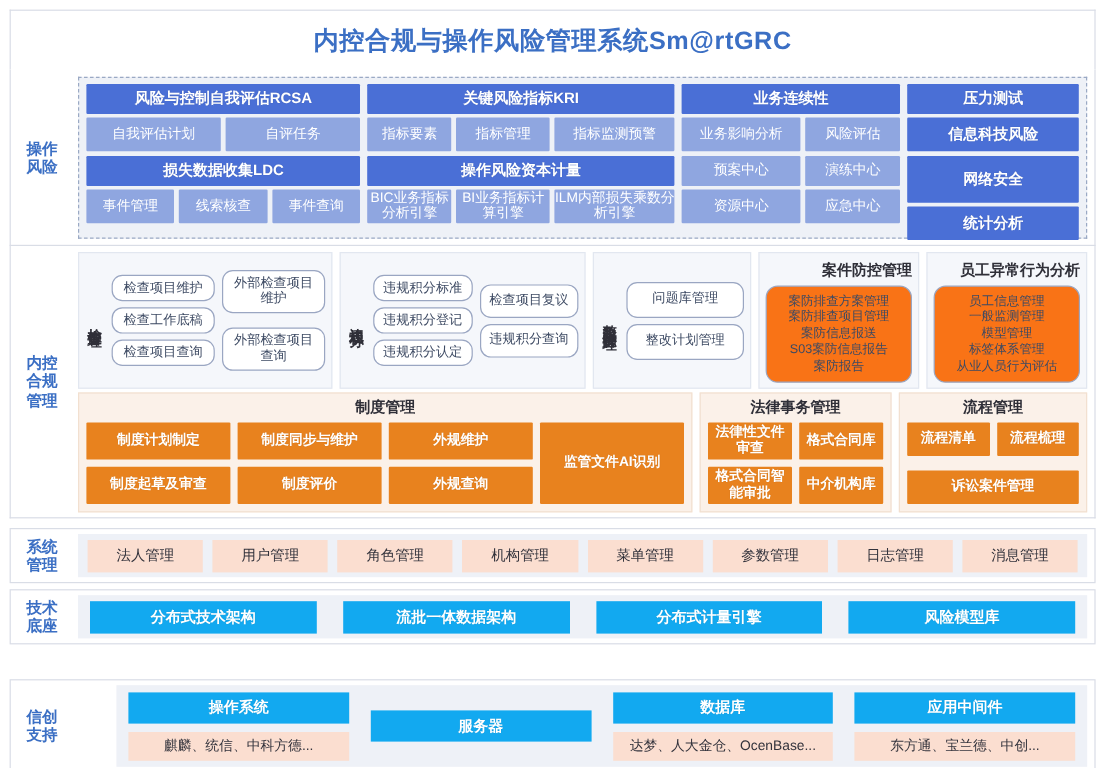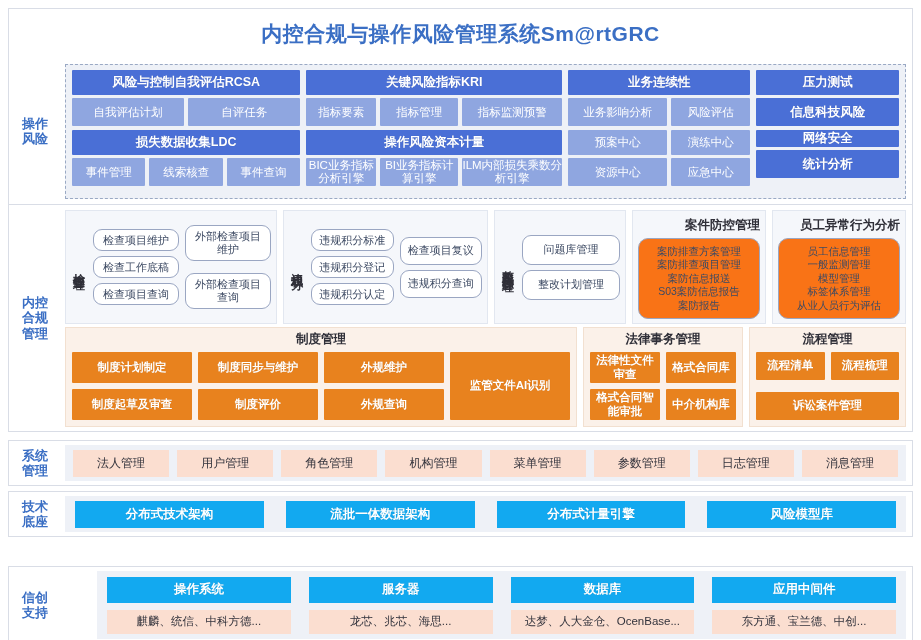--- a/index.html
+++ b/index.html
@@ -245,21 +245,21 @@
               <div class="op-sub" style="flex:1 1 0;height:25px;">演练中心</div>
             </div>
             <div class="op-sub-row">
               <div class="op-sub" style="flex:1.25 1 0;">资源中心</div>
               <div class="op-sub" style="flex:1 1 0;">应急中心</div>
             </div>
           </div>
 
           <div class="op-group col-str">
             <div class="op-sub-row">
-              <div class="op-tall" style="flex:1 1 0;height:17px;">网络安全</div>
+              <div class="op-tall" style="flex:1 1 0;height:39px;">网络安全</div>
             </div>
             <div class="op-sub-row">
               <div class="op-tall" style="flex:1 1 0;height:28px;">统计分析</div>
             </div>
           </div>
         </div>
 
       </div>
     </div>
   </div>
@@ -426,21 +426,20 @@
       <span>支持</span>
     </div>
     <div class="band-body">
       <div class="xc-inner">
         <div class="xc-col">
           <div class="xc-head">操作系统</div>
           <div class="xc-body">麒麟、统信、中科方德...</div>
         </div>
         <div class="xc-col">
           <div class="xc-head">服务器</div>
-          <div class="xc-body">龙芯、兆芯、海思...</div>
         </div>
         <div class="xc-col">
           <div class="xc-head">数据库</div>
           <div class="xc-body">达梦、人大金仓、OcenBase...</div>
         </div>
         <div class="xc-col">
           <div class="xc-head">应用中间件</div>
           <div class="xc-body">东方通、宝兰德、中创...</div>
         </div>
       </div>

